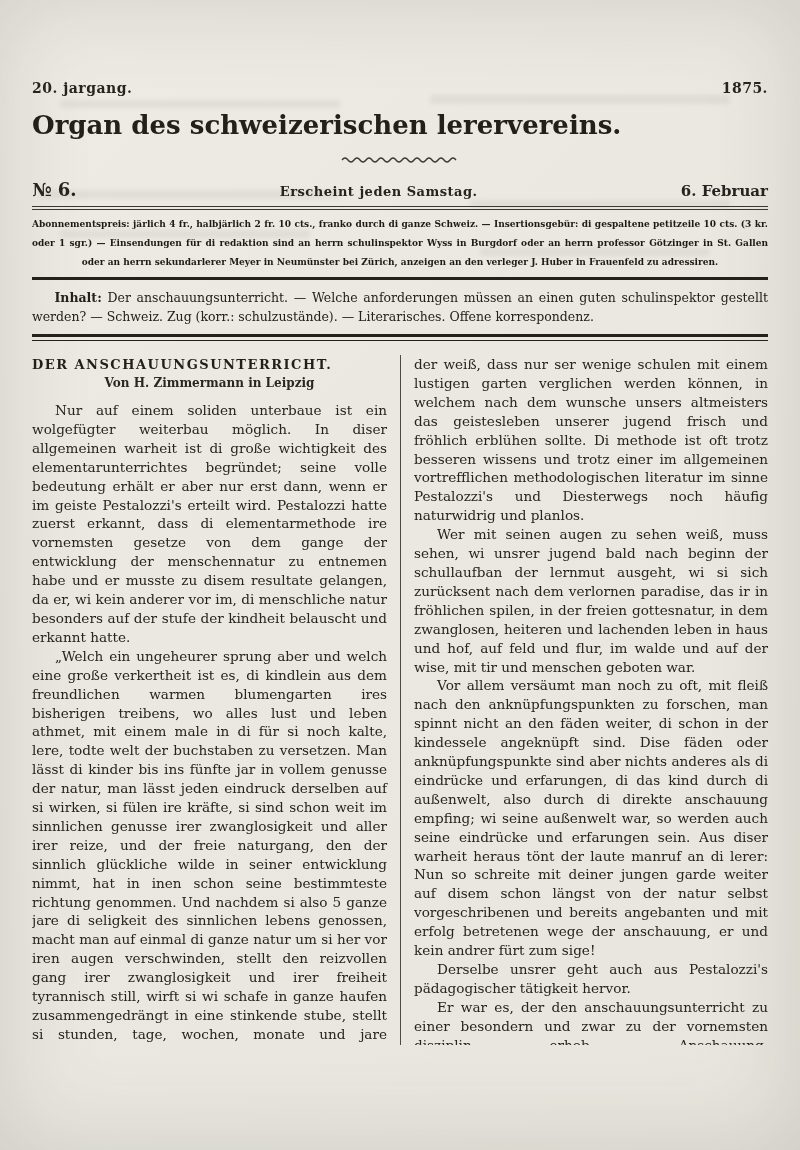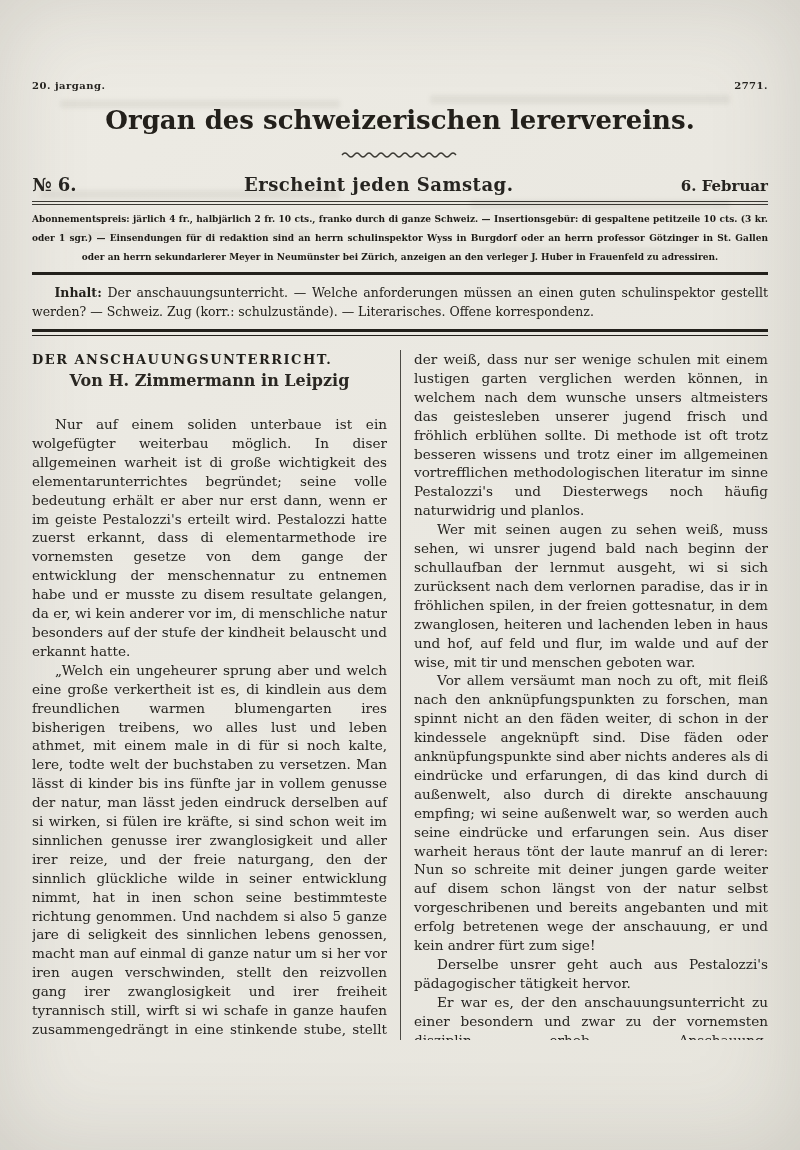--- a/index.html
+++ b/index.html
@@ -18,46 +18,45 @@
     box-sizing:border-box;
   }
   .inner{position:absolute;left:32px;right:32px;top:0;}
 
   
   .smudge{position:absolute;background:rgba(70,64,56,0.07);filter:blur(2px);border-radius:3px;}
 
   .top-row{
     display:flex;justify-content:space-between;
     padding-top:80px;
-    font-size:10px;font-weight:bold;letter-spacing:0.5px;
+    font-size:14px;font-weight:bold;letter-spacing:0.5px;
   }
   h1.masthead{
     margin:14px 0 0 0;
     text-align:center;
     font-size:57px;
     font-weight:bold;
     letter-spacing:1px;
     color:#191712;
     text-shadow:0 0 1px rgba(20,18,14,0.6);
   }
   h2.organ{
     margin:14px 0 0 0;
-    text-align:center;
     font-size:26px;
     font-weight:bold;
     color:#23201b;
   }
   .wave-wrap{text-align:center;margin-top:10px;}
   .date-row{
     display:flex;align-items:baseline;justify-content:space-between;
     margin-top:10px;
     font-weight:bold;
   }
   .date-row .no{font-size:18px;}
-  .date-row .freq{font-size:18px;letter-spacing:0.5px;}
+  .date-row .freq{font-size:13px;letter-spacing:0.5px;}
   .date-row .date{font-size:15px;}
 
   .rule-double-thin{margin-top:6px;height:2px;border-top:1px solid #3a3832;border-bottom:1px solid #3a3832;}
   .fineprint{
     margin:5px 0 0 0;
     font-size:9px;line-height:19px;
     font-weight:bold;
     color:#1d1b16;
     text-align:justify;
     text-align-last:center;
@@ -85,23 +84,23 @@
   h3.article-title{
     margin:2px 0 4px 0;
     text-align:left;
     font-size:13px;
     font-weight:bold;
     letter-spacing:1.5px;
     color:#211f1a;
   }
   .byline{
     text-align:center;
-    font-size:16px;
+    font-size:12px;
     font-weight:bold;
-    margin-bottom:25px;
+    margin-bottom:11px;
     color:#2a2722;
   }
   .para{
     margin:0;
     font-size:13.6px;
     line-height:18.9px;
     text-align:justify;
     text-indent:1.7em;
     color:#262420;
   }
@@ -118,21 +117,21 @@
   <div class="smudge" style="left:60px;top:100px;width:280px;height:8px;"></div>
   <div class="smudge" style="left:40px;top:190px;width:300px;height:9px;"></div>
   <div class="smudge" style="left:470px;top:200px;width:260px;height:8px;"></div>
   <div class="smudge" style="left:60px;top:230px;width:250px;height:8px;"></div>
   <div class="smudge" style="left:480px;top:248px;width:230px;height:8px;"></div>
 
   <div class="inner">
 
     <div class="top-row">
       <span>20. jargang.</span>
-      <span>2771.</span>
+      <span>1875.</span>
     </div>
 
 
     <h2 class="organ">Organ des schweizerischen lerervereins.</h2>
 
     <div class="wave-wrap">
       <svg width="120" height="10" viewBox="0 0 120 10" aria-hidden="true">
         <path d="M2,5 q3,-4 6,0 t6,0 t6,0 t6,0 t6,0 t6,0 t6,0 t6,0 t6,0 t6,0 t6,0 t6,0 t6,0 t6,0 t6,0 t6,0 t6,0 t6,0 t6,0" fill="none" stroke="#3a3832" stroke-width="1.3"></path>
       </svg>
     </div>

